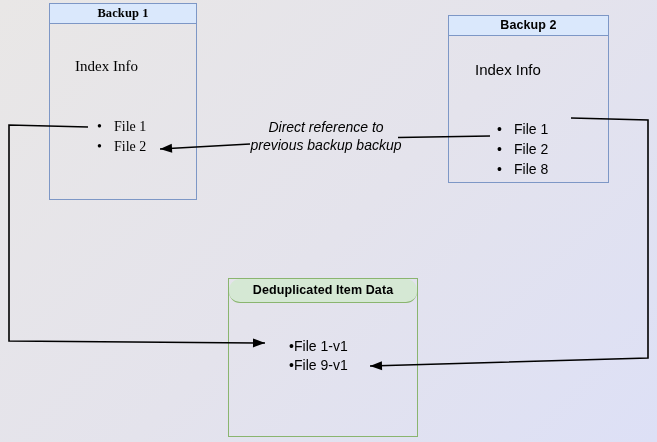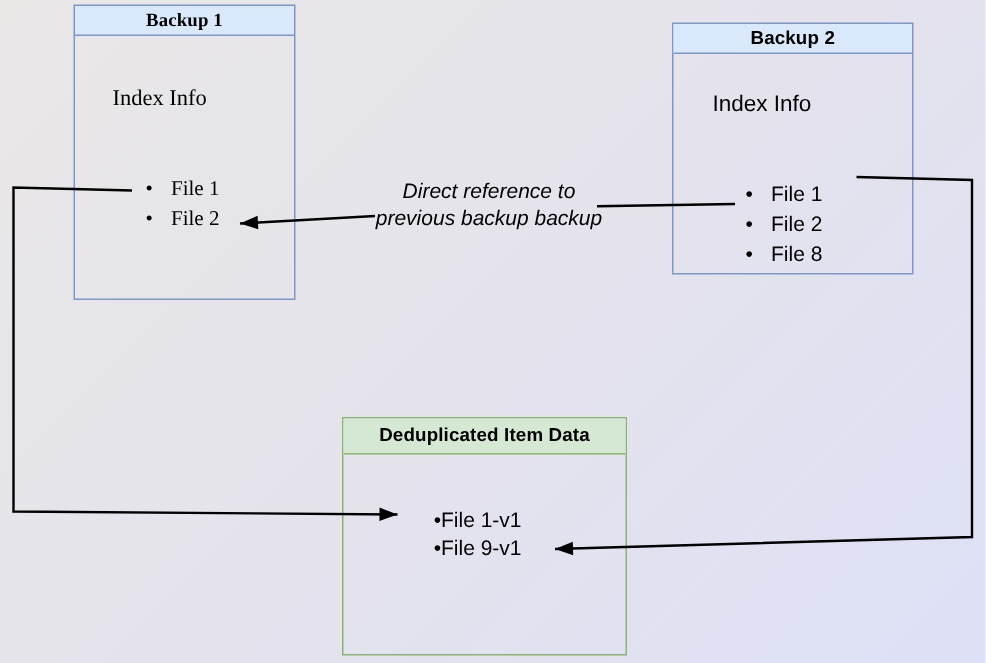--- a/index.html
+++ b/index.html
@@ -15,21 +15,21 @@
   svg.arrows{position:absolute;left:0;top:0;width:657px;height:442px;z-index:3;pointer-events:none;}
 
   .node{position:absolute;box-sizing:border-box;background:transparent;z-index:2;}
   .node.blue{border:1.5px solid #7d97c6;}
   .node.green{border:1.5px solid #8ab56f;}
   .node-header{
     box-sizing:border-box;text-align:center;font-weight:bold;font-size:12.5px;
     letter-spacing:0.1px;
   }
   .node.blue .node-header{background:#dae8fc;border-bottom:1.5px solid #7d97c6;height:20px;line-height:19px;}
-  .node.green .node-header{background:#d5e8d4;border-bottom:1.5px solid #8ab56f;height:24px;line-height:23px;}
+  .node.green .node-header{background:#d5e8d4;border-bottom:1.5px solid #8ab56f;height:24px;line-height:23px;border-radius:11px;}
 
   .index-label{position:absolute;font-size:15px;white-space:nowrap;}
   #backup1 .index-label{left:25px;top:54px;}
   #backup2 .index-label{left:26px;top:45px;}
 
   ul.filelist{position:absolute;margin:0;padding:0;list-style:none;font-size:14px;}
   ul.filelist li{white-space:nowrap;}
   ul.filelist li::before{content:"\2022";display:inline-block;width:17px;}
   #backup1 ul.filelist{left:47px;top:113px;}
   #backup1 ul.filelist li{height:20px;line-height:20px;}

